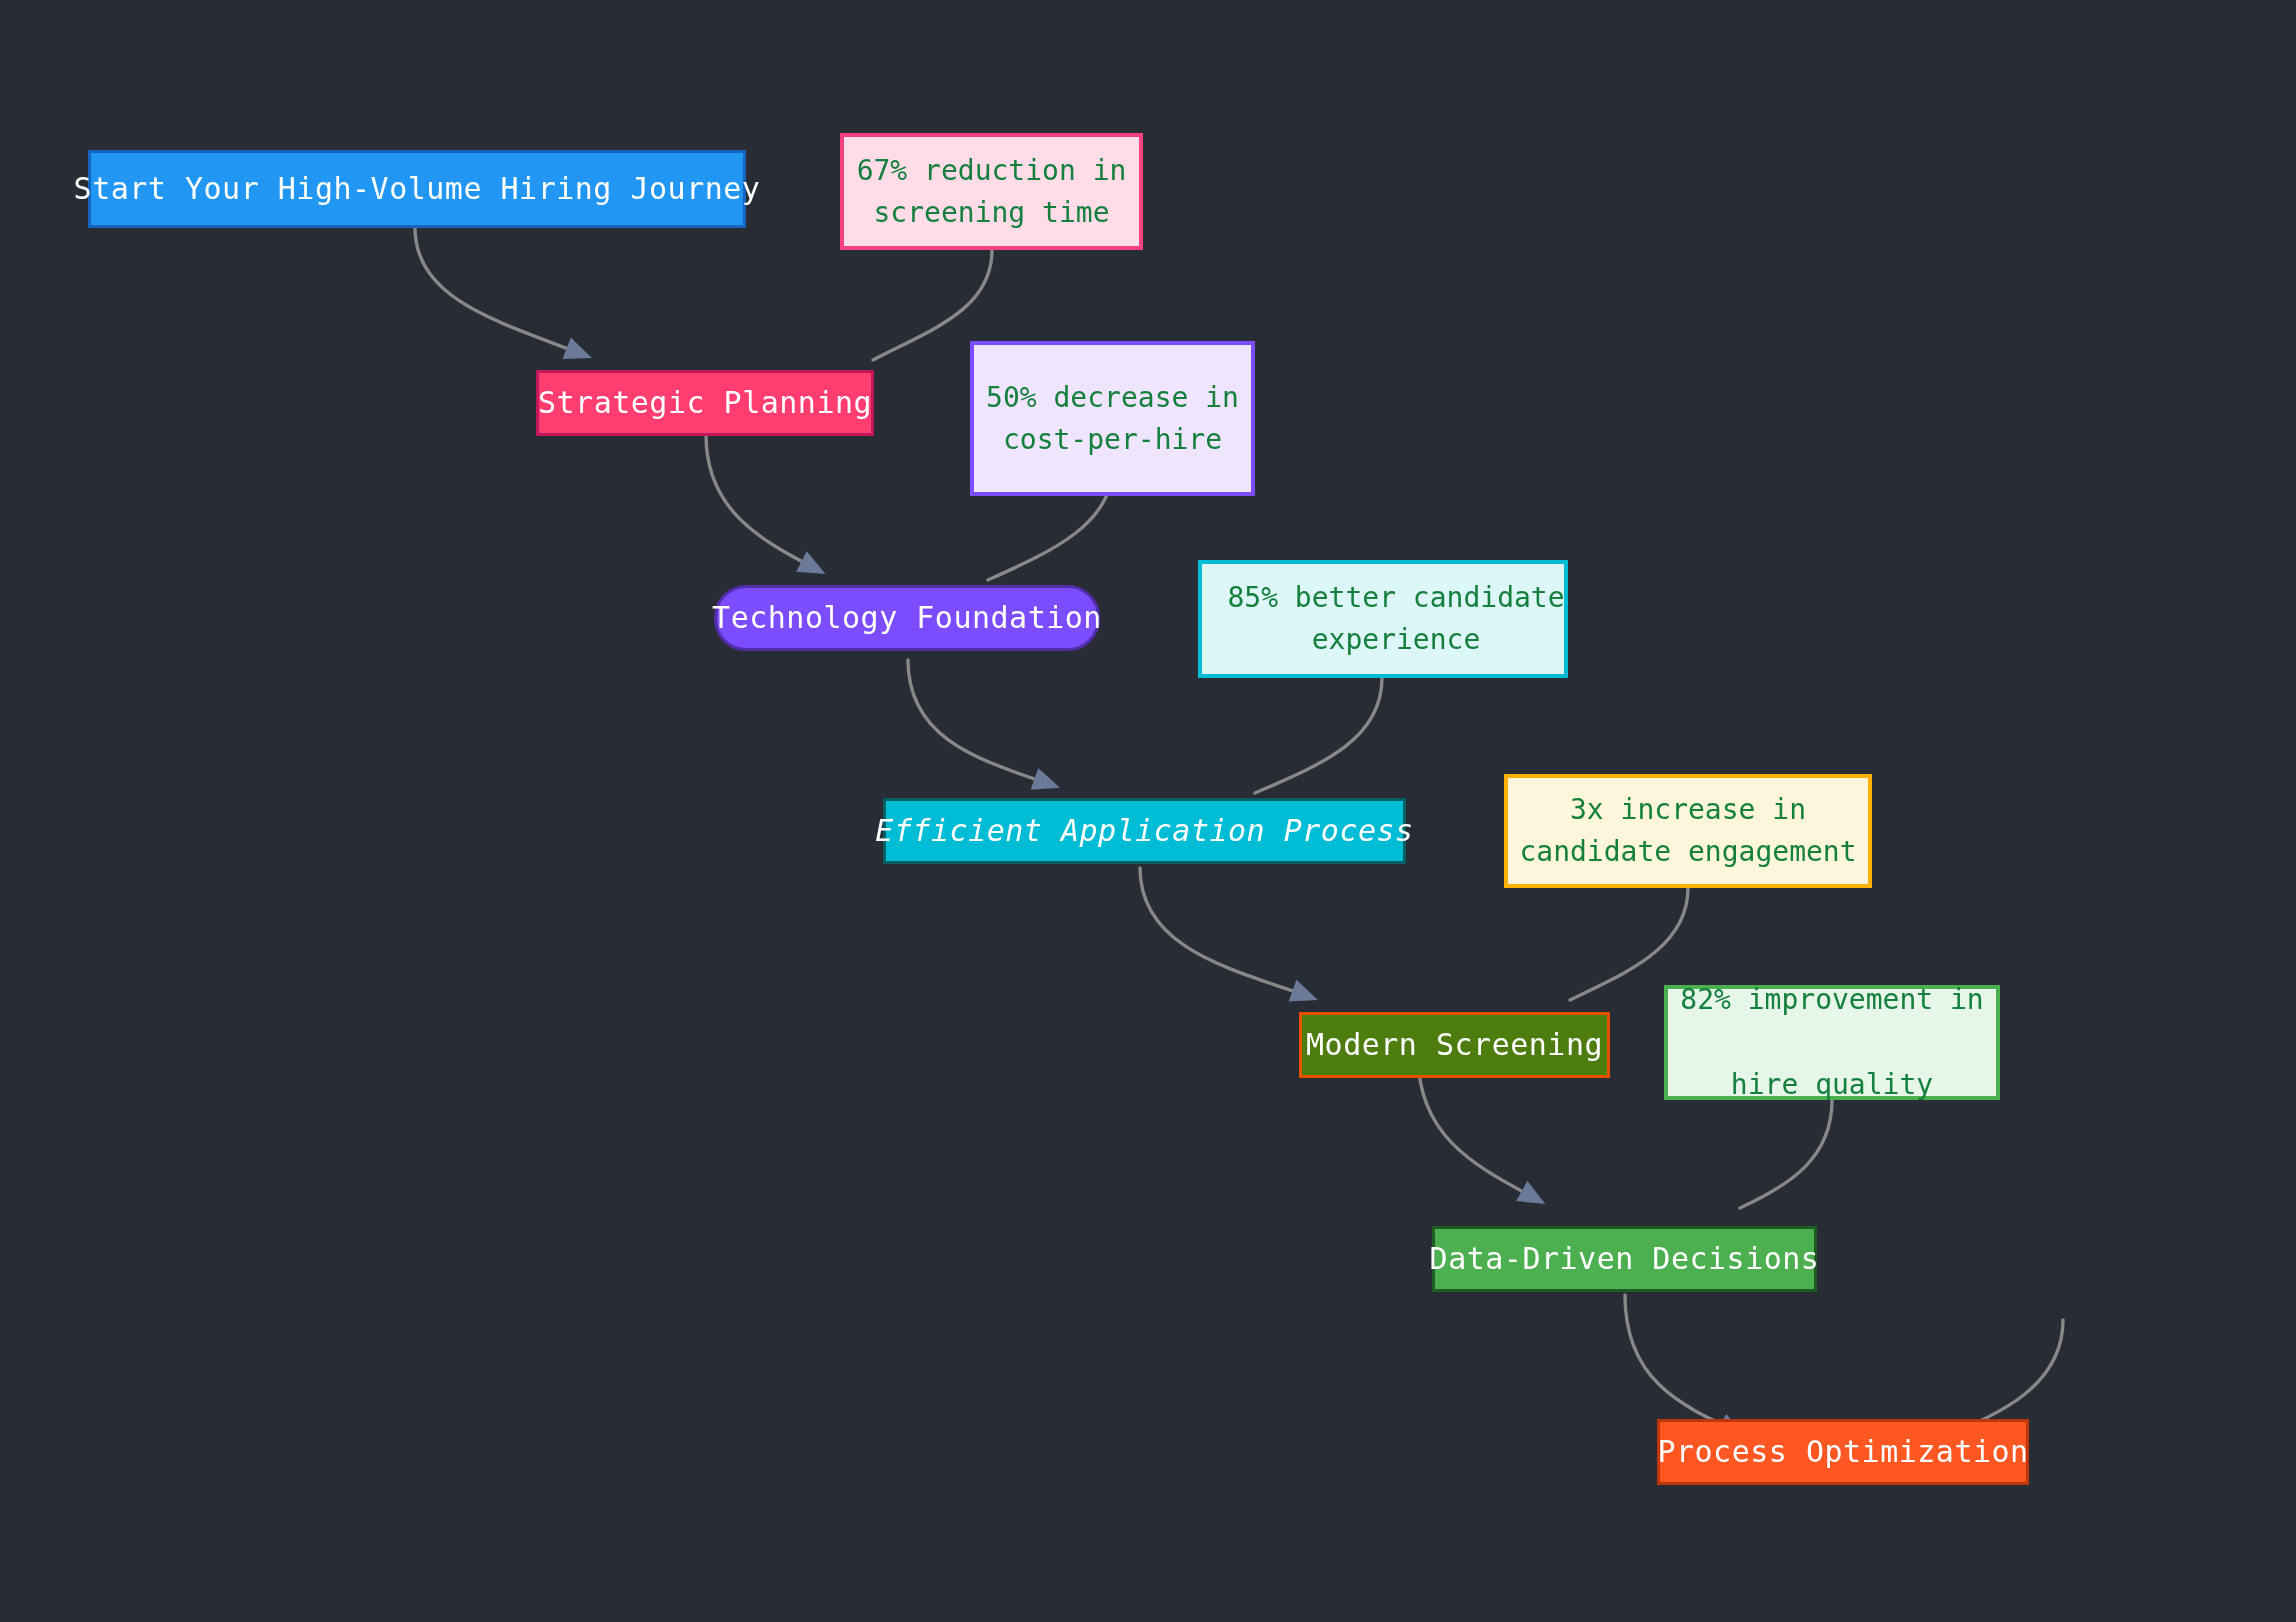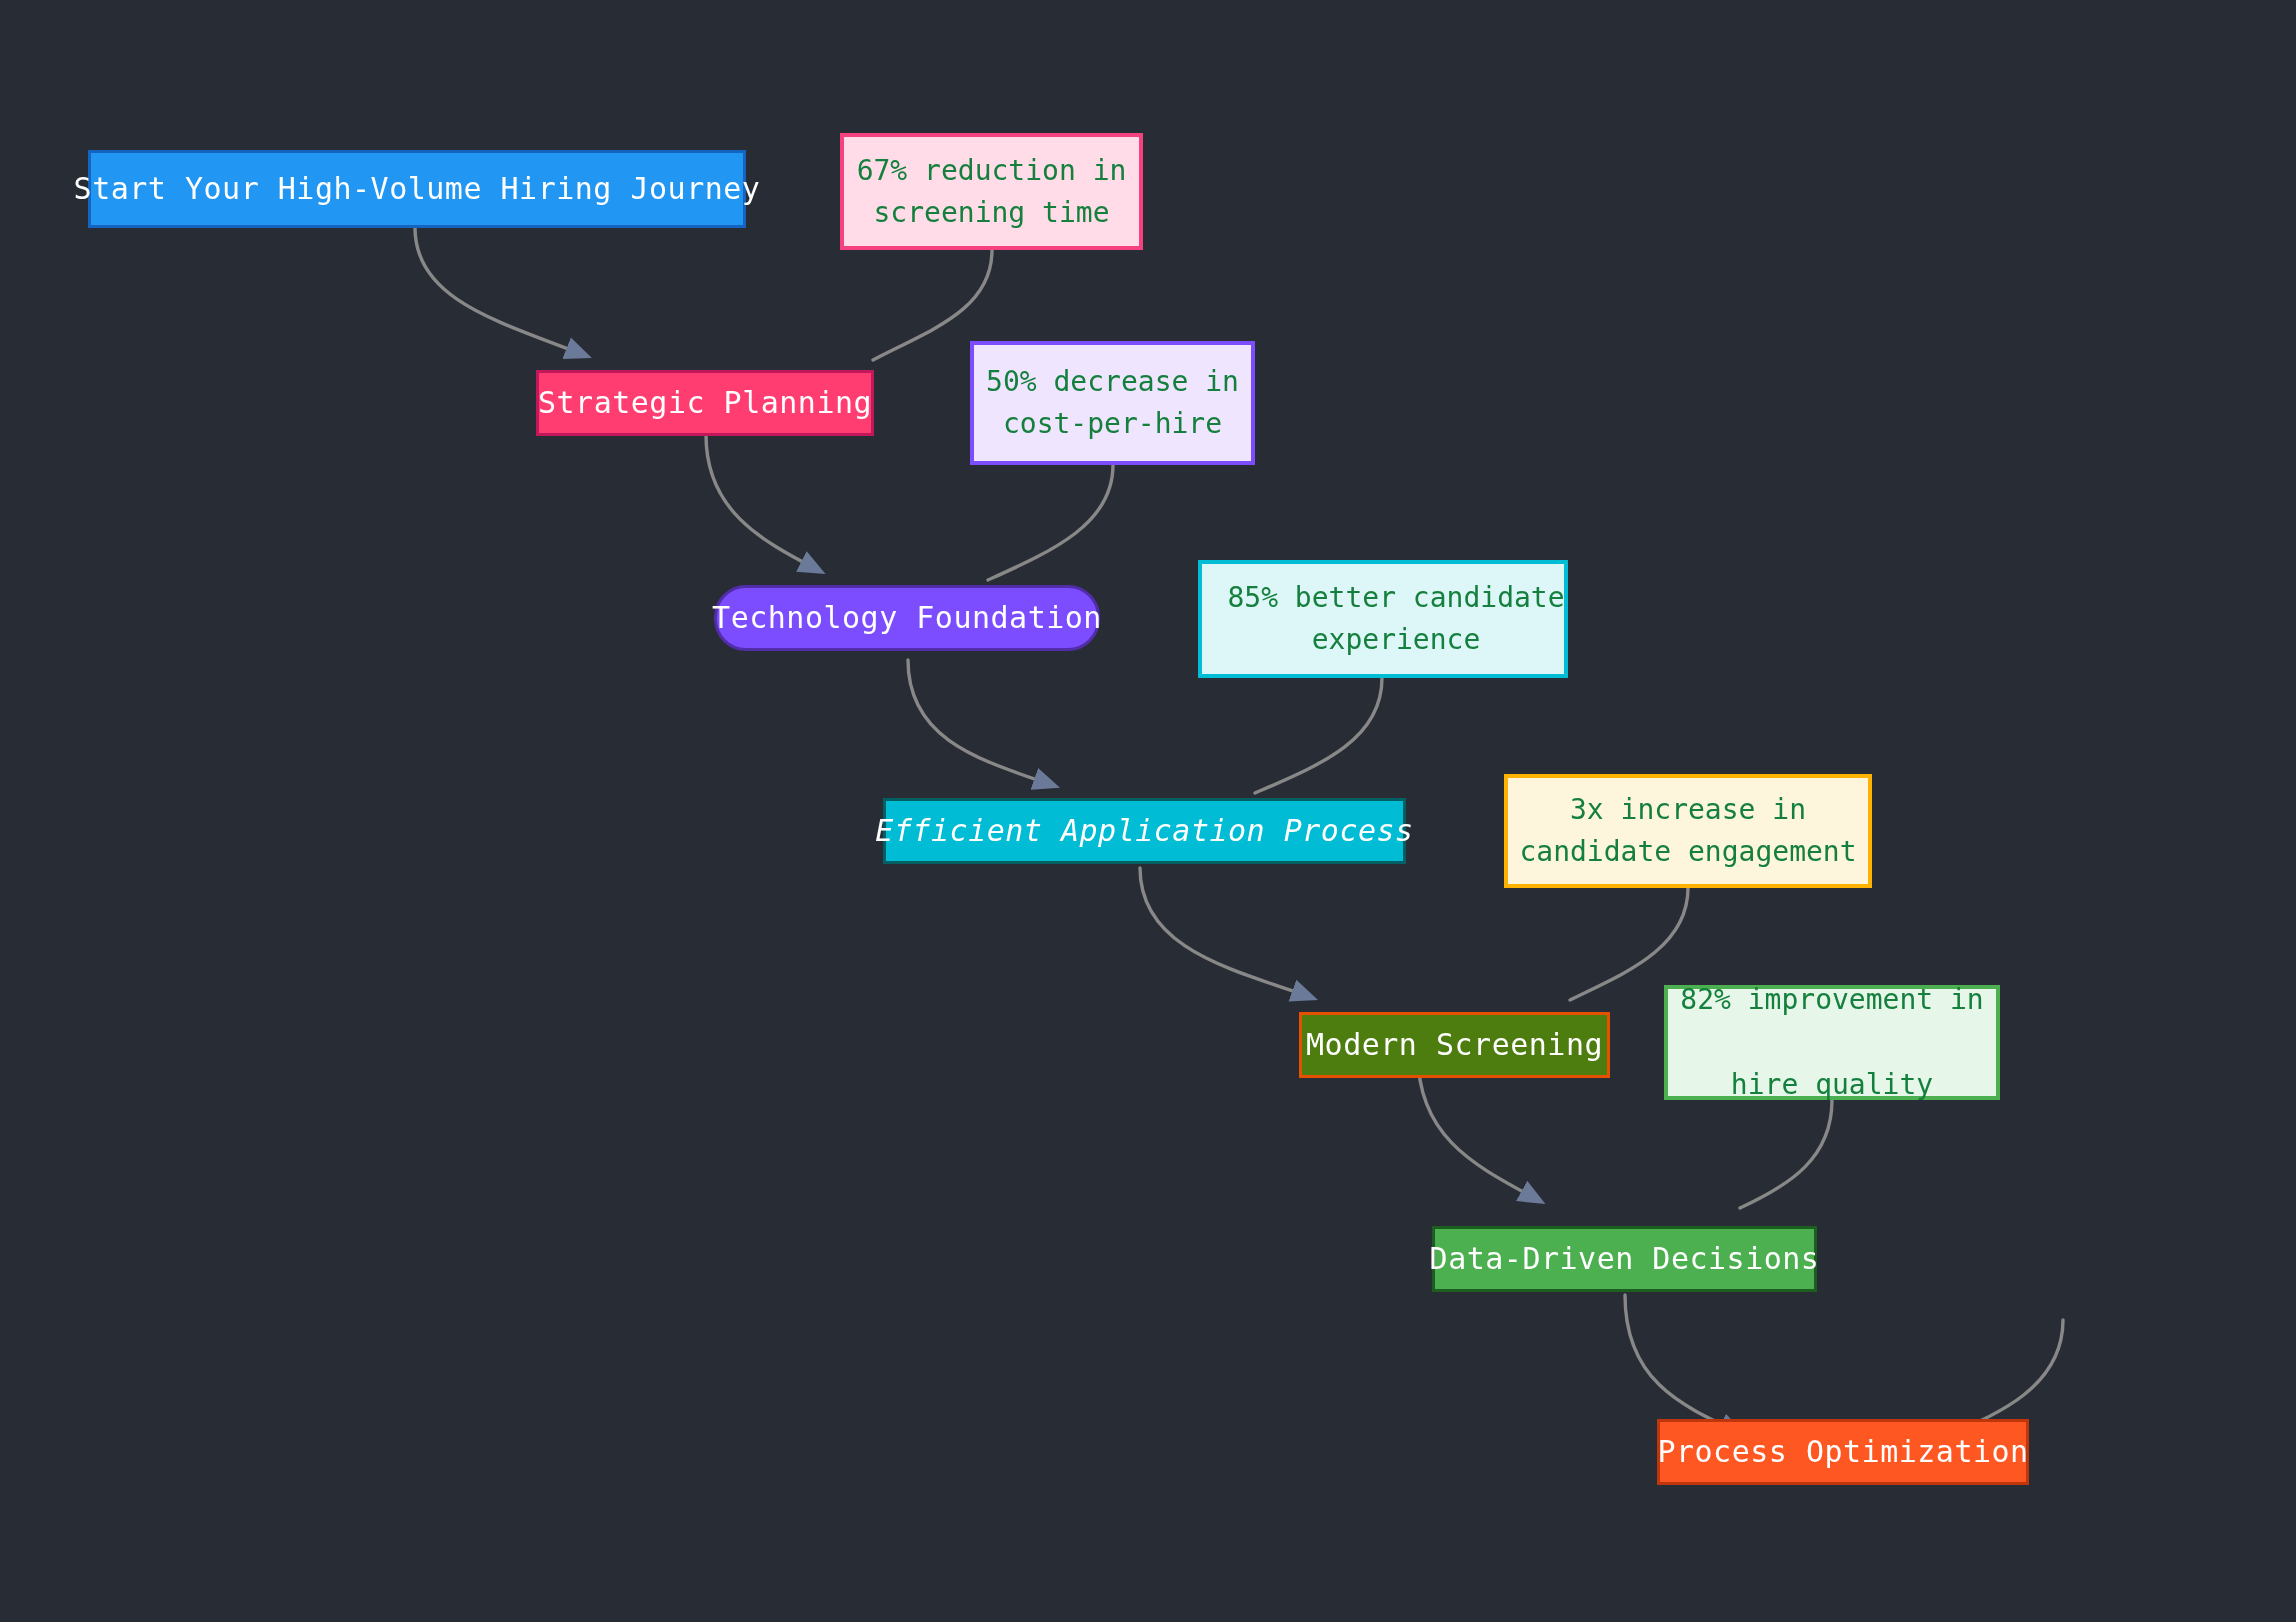--- a/index.html
+++ b/index.html
@@ -131,21 +131,21 @@
 
   <div class="node main n-process" style="left:1657px; top:1419px; width:372px; height:66px;">
     <span>Process Optimization</span>
   </div>
 
   <div class="node stat s-pink" style="left:840px; top:133px; width:303px; height:117px; flex-direction:column;">
     <span>67% reduction in</span>
     <span>screening time</span>
   </div>
 
-  <div class="node stat s-purple" style="left:970px; top:341px; width:285px; height:124px; flex-direction:column;text-align:right;">
+  <div class="node stat s-purple" style="left:970px; top:341px; width:285px; height:155px; flex-direction:column;text-align:right;">
     <span>50% decrease in</span>
     <span>cost-per-hire</span>
   </div>
 
   <div class="node stat s-cyan" style="left:1198px; top:560px; width:370px; height:118px; flex-direction:column;padding-left:40px;">
     <span>85% better candidate</span>
     <span>experience</span>
   </div>
 
   <div class="node stat s-yellow" style="left:1504px; top:774px; width:368px; height:114px; flex-direction:column;">

